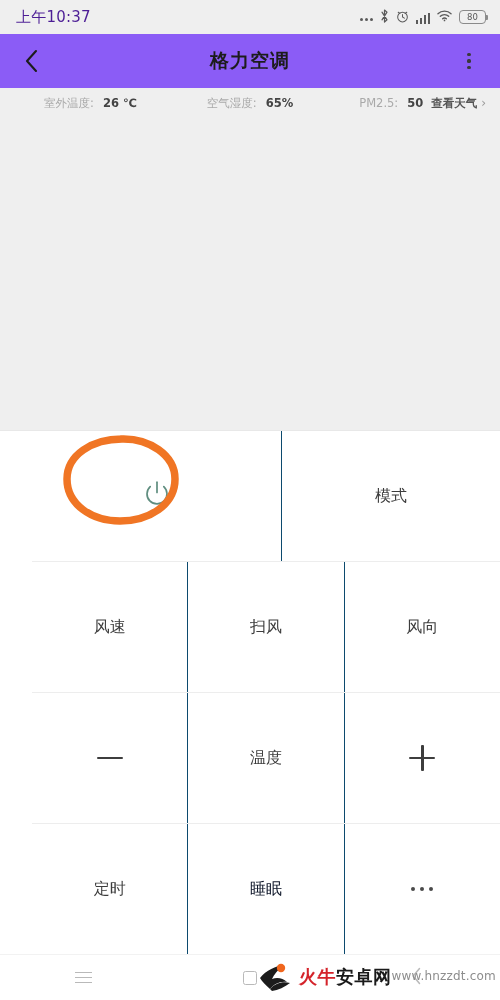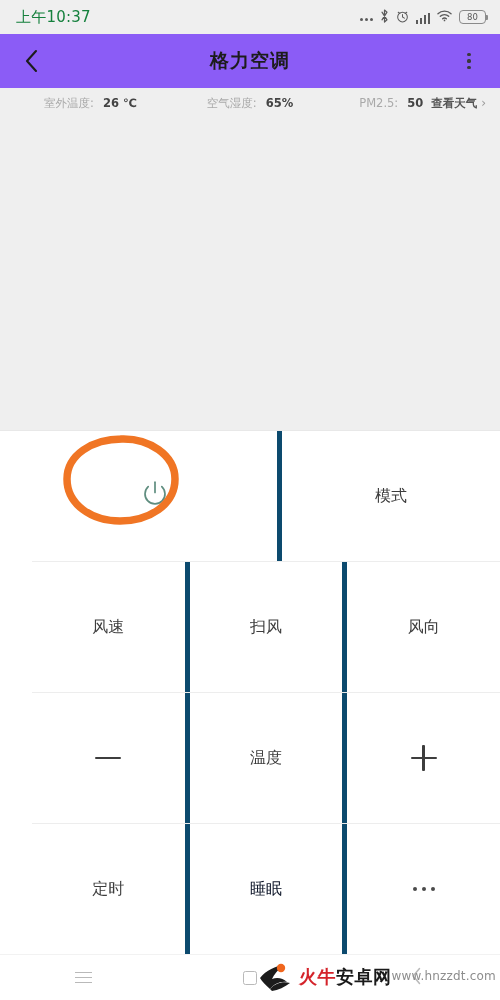--- a/index.html
+++ b/index.html
@@ -22,21 +22,21 @@
     height: 34px;
     background: #efefef;
     display: flex;
     align-items: center;
     justify-content: space-between;
     padding: 0 14px 0 16px;
     flex: 0 0 auto;
   }
   .status-time {
     font-size: 15px;
-    color: #15803d;
+    color: #4c1d95;
     letter-spacing: .2px;
   }
   .status-icons {
     display: flex;
     align-items: center;
     gap: 7px;
     color: #5a5a5a;
   }
   .ic-dots { display: flex; align-items: flex-end; gap: 2px; height: 14px; }
   .ic-dots i { width: 3px; height: 3px; border-radius: 50%; background: #5a5a5a; display: block; margin-bottom: 3px; }
@@ -138,21 +138,21 @@
     display: flex;
     border-bottom: 1px solid #ededed;
   }
   .ctrl-row:last-child { border-bottom: none; }
   .ctrl-cell {
     flex: 1 1 0;
     height: 130px;
     display: flex;
     align-items: center;
     justify-content: center;
-    border-right: 5px solid #0c4a6e;
+    border-right: 1px solid #0c4a6e;
     font-size: 16px;
     color: #3d3d3d;
     cursor: pointer;
     position: relative;
     background: #ffffff;
   }
   .ctrl-cell:last-child { border-right: none; }
   .ctrl-cell.dim { color: #0f172a; }
   .row-power .ctrl-cell { height: 130px; }
   .cell-power { flex: 0 0 250px; }

